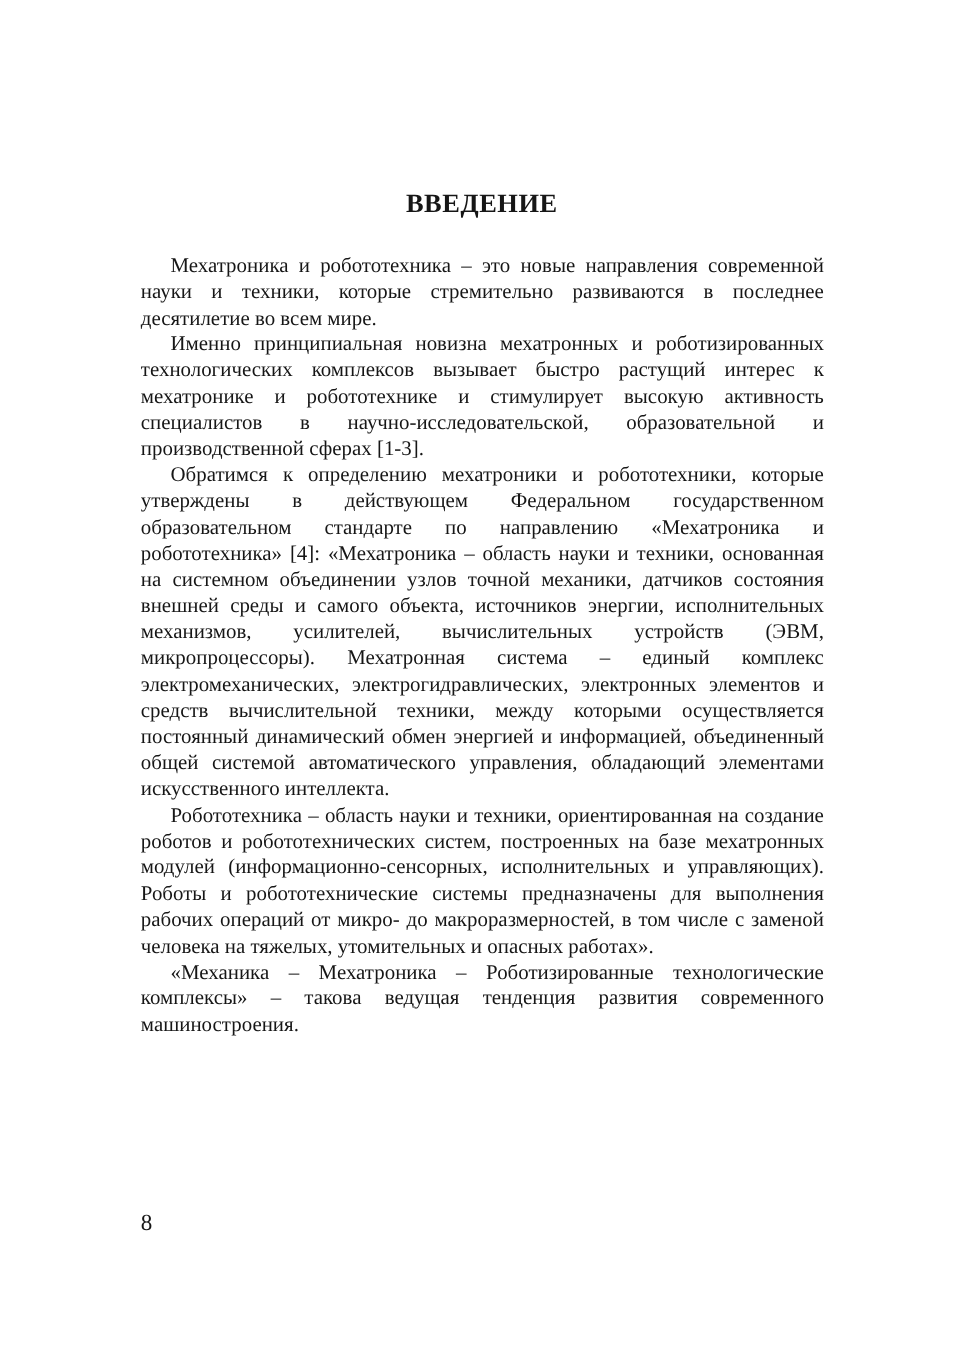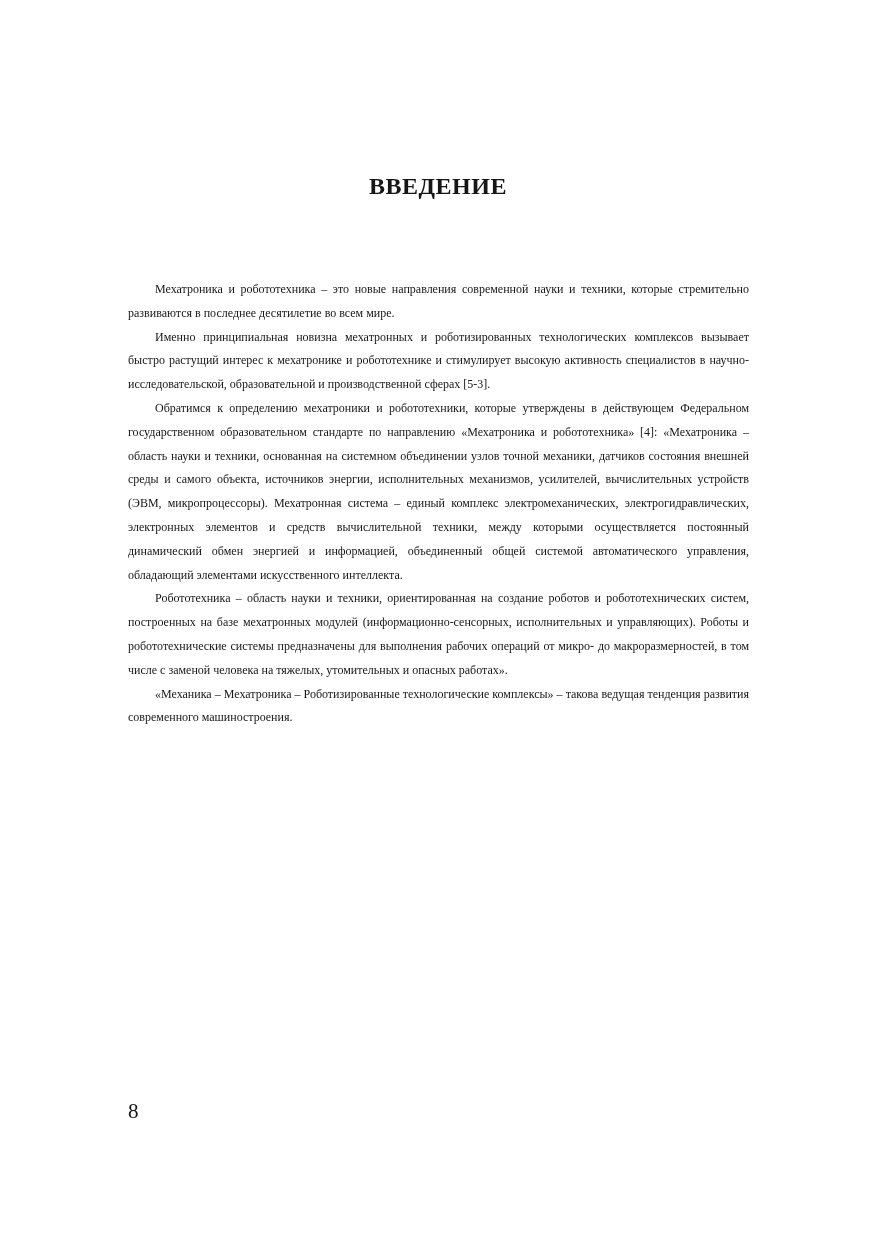--- a/index.html
+++ b/index.html
@@ -26,26 +26,25 @@
     font-size: 24px;
     font-weight: bold;
     letter-spacing: 0.5px;
     line-height: 1.2;
   }
   .body-text {
     position: absolute;
     top: 230px;
     left: 128px;
     width: 621px;
-    font-size: 12px;
+    font-size: 19px;
     line-height: 23.8px;
     text-align: justify;
     text-justify: inter-word;
     hyphens: auto;
-    margin-top: 48px;
     -webkit-hyphens: auto;
   }
   .body-text p {
     margin: 0;
     padding: 0;
     text-indent: 27px;
   }
   .page-number {
     position: absolute;
     top: 1100px;
@@ -55,20 +54,20 @@
   }
 </style>
 </head>
 <body>
 
 <div class="page">
   <h1 class="title">ВВЕДЕНИЕ</h1>
 
   <div class="body-text">
       <p>Мехатроника и робототехника – это новые направления современной науки и техники, которые стремительно развиваются в последнее десятилетие во всем мире.</p>
-      <p>Именно принципиальная новизна мехатронных и роботизированных технологических комплексов вызывает быстро растущий интерес к мехатронике и робототехнике и стимулирует высокую активность специалистов в научно-исследовательской, образовательной и производственной сферах [5-3].</p>
+      <p>Именно принципиальная новизна мехатронных и роботизированных технологических комплексов вызывает быстро растущий интерес к мехатронике и робототехнике и стимулирует высокую активность специалистов в научно-исследовательской, образовательной и производственной сферах [1-3].</p>
       <p>Обратимся к определению мехатроники и робототехники, которые утверждены в действующем Федеральном государственном образовательном стандарте по направлению «Мехатроника и робототехника» [4]: «Мехатроника – область науки и техники, основанная на системном объединении узлов точной механики, датчиков состояния внешней среды и самого объекта, источников энергии, исполнительных механизмов, усилителей, вычислительных устройств (ЭВМ, микропроцессоры). Мехатронная система – единый комплекс электромеханических, электрогидравлических, электронных элементов и средств вычислительной техники, между которыми осуществляется постоянный динамический обмен энергией и информацией, объединенный общей системой автоматического управления, обладающий элементами искусственного интеллекта.</p>
       <p>Робототехника – область науки и техники, ориентированная на создание роботов и робототехнических систем, построенных на базе мехатронных модулей (информационно-сенсорных, исполнительных и управляющих). Роботы и робототехнические системы предназначены для выполнения рабочих операций от микро- до макроразмерностей, в том числе с заменой человека на тяжелых, утомительных и опасных работах».</p>
       <p>«Механика – Мехатроника – Роботизированные технологические комплексы» – такова ведущая тенденция развития современного машиностроения.</p>
     </div>
 
   <div class="page-number">8</div>
 </div>
 
 </body></html>

